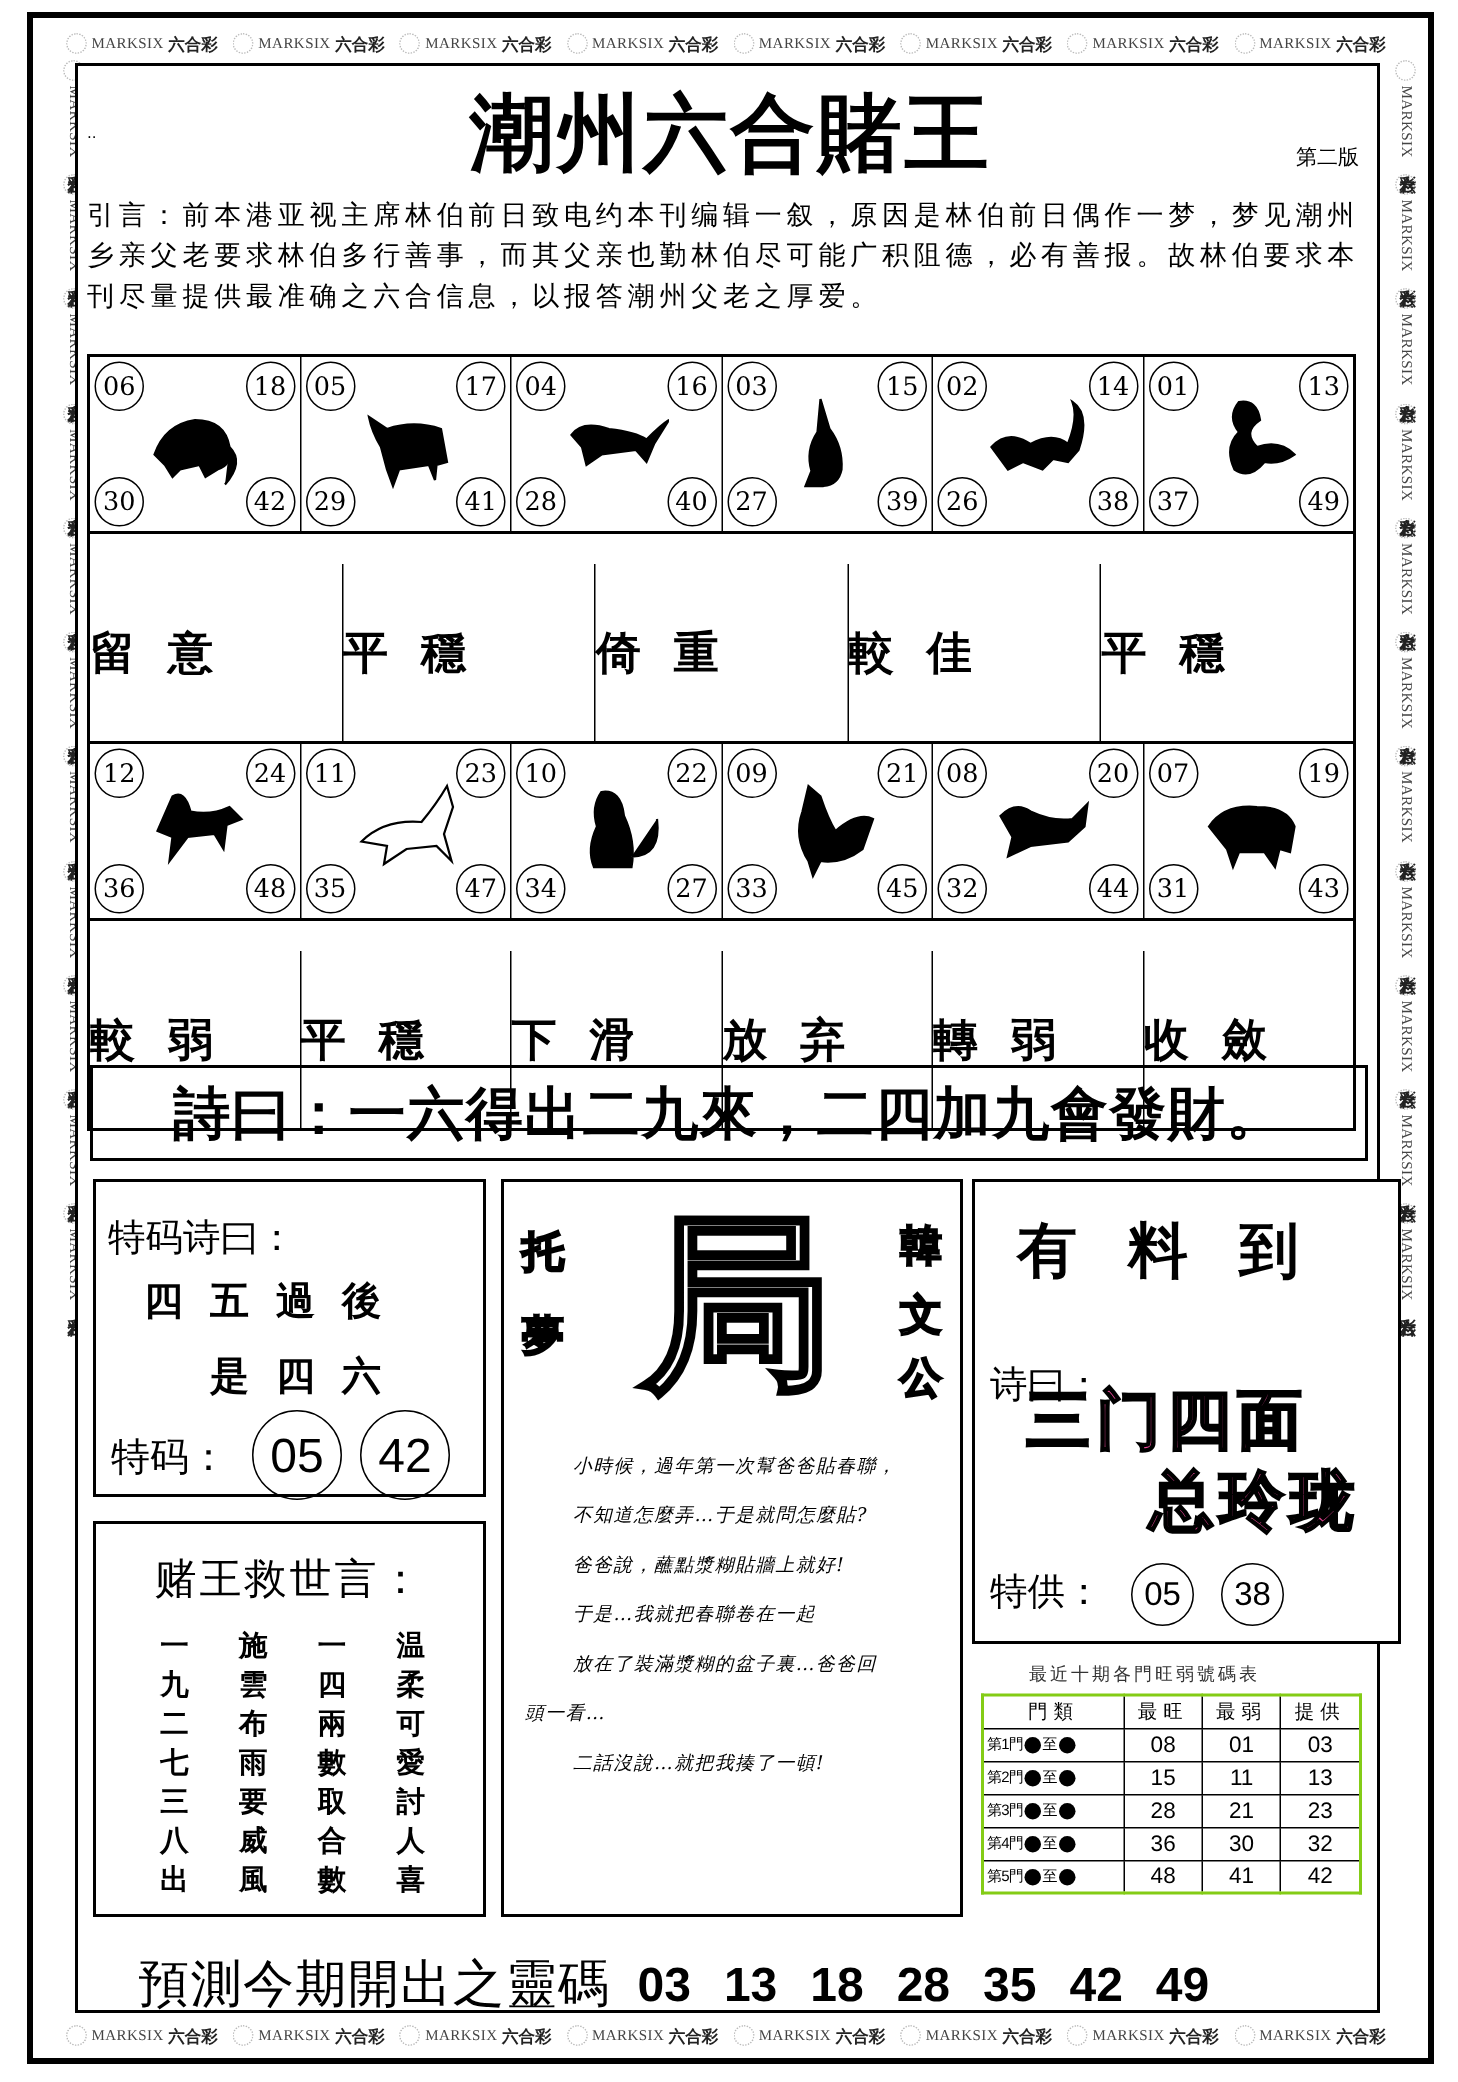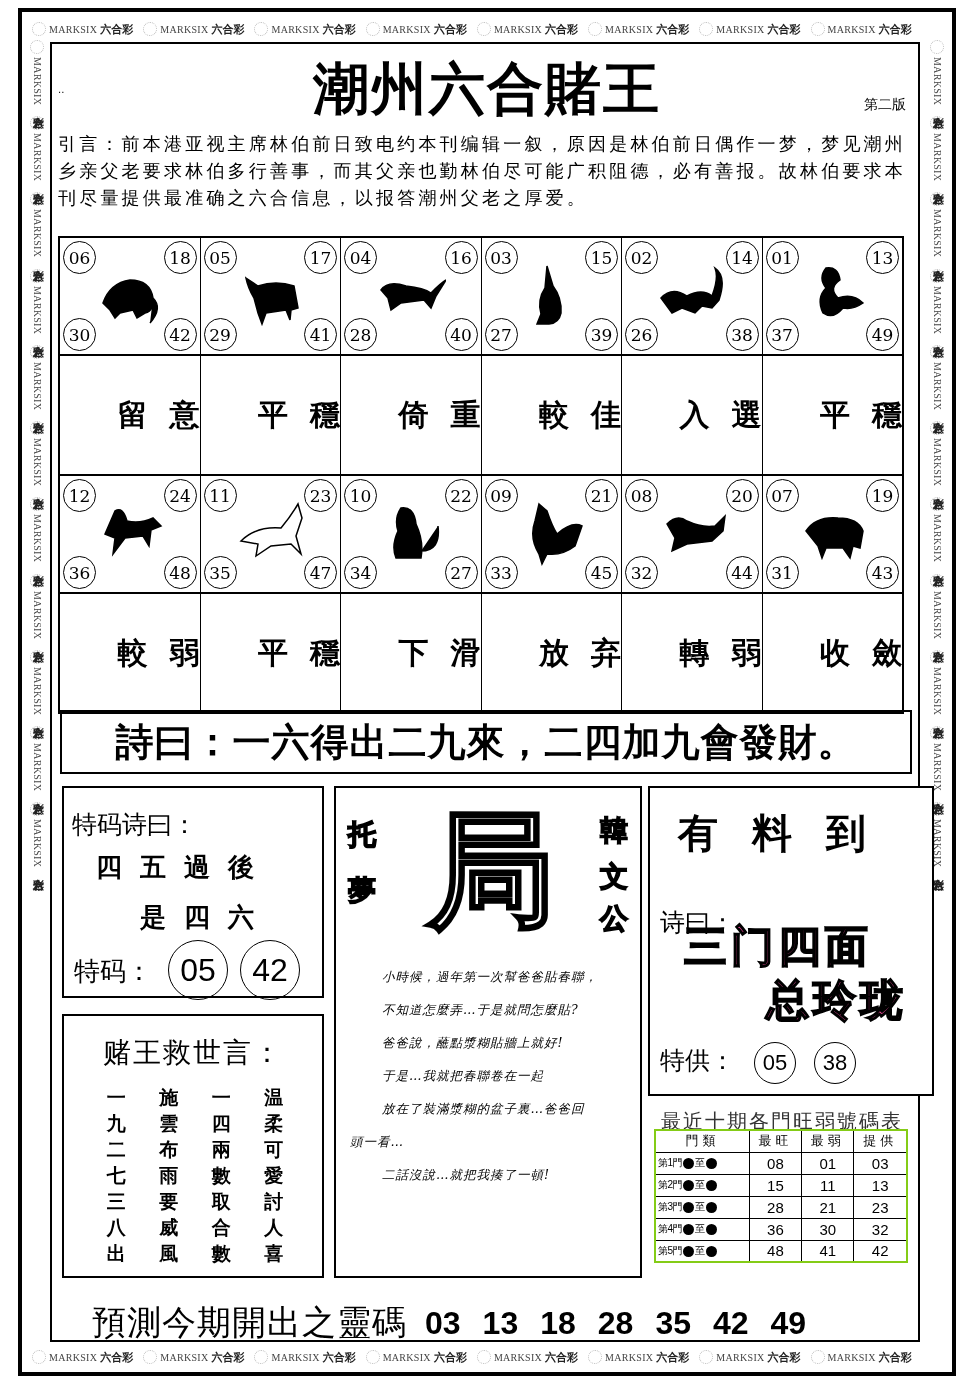--- a/index.html
+++ b/index.html
@@ -3,21 +3,21 @@
 <meta charset="utf-8">
 <style>
   * { box-sizing: border-box; margin: 0; padding: 0; }
   html, body { width: 972px; height: 1388px; background: #ffffff; overflow: hidden; }
   body { font-family: "DejaVu Sans", sans-serif; color: #000; position: relative; }
 
   .outer {
     position: absolute; left: 18px; top: 8px; width: 938px; height: 1368px;
     border: 4px solid #000; background: #fff;
   }
-  .stripe { position: absolute; display: flex; align-items: center; overflow: hidden; white-space: nowrap; }
+  .stripe { position: absolute; display: flex; align-items: center; overflow: hidden; white-space: nowrap; margin-left: 12px; }
   .stripe.h { left: 0; width: 930px; height: 26px; }
   .stripe.top { top: 4px; padding-left: 10px; }
   .stripe.bottom { bottom: 2px; padding-left: 10px; }
   .stripe.v { top: 28px; width: 26px; height: 1300px; flex-direction: column; }
   .stripe.left { left: 2px; }
   .stripe.right { right: 2px; }
   .wm-unit { display: inline-flex; align-items: center; gap: 3px; margin-right: 10px; }
   .wm-text { font-family: "Liberation Serif", serif; font-size: 10px; color: #444; letter-spacing: 0.3px; }
   .wm-cn { font-family: "DejaVu Sans", sans-serif; font-weight: bold; font-size: 11px; color: #222; }
   .wm-flower {
@@ -43,21 +43,21 @@
     font-family: "DejaVu Sans", sans-serif; font-size: 18px; line-height: 27px; letter-spacing: 3.2px;
   }
 
   
   .grid { position: absolute; left: 6px; top: 192px; width: 846px; border: 2px solid #000; }
   .grid-row { display: flex; }
   .grid-row + .grid-row { border-top: 2px solid #000; }
   .cell { flex: 1; border-left: 1.5px solid #000; position: relative; }
   .cell:first-child { border-left: none; }
   .img-row .cell { height: 116px; }
-  .txt-row .cell { height: 118px; display: flex; align-items: center; justify-content: flex-end; }
+  .txt-row .cell { height: 118px; display: flex; align-items: center; justify-content: flex-start; margin-top: 20px; }
   .num {
     position: absolute; width: 33px; height: 33px; border: 1.3px solid #000; border-radius: 50%;
     display: flex; align-items: center; justify-content: center;
     font-family: "DejaVu Serif", serif; font-size: 17px;
   }
   .num.tl { left: 3px; top: 3px; } .num.tr { right: 3px; top: 3px; }
   .num.bl { left: 3px; bottom: 3px; } .num.br { right: 3px; bottom: 3px; }
   .animal { position: absolute; left: 35px; top: 20px; width: 70px; height: 75px; }
   .trait { font-family: "DejaVu Sans", sans-serif; font-weight: bold; font-size: 30px; letter-spacing: 22px; margin-right: -22px; }
 
@@ -97,21 +97,21 @@
 
   .box-material { left: 596px; top: 742px; width: 286px; height: 310px; }
   .youliao { position: absolute; left: 28px; top: 18px; font-weight: bold; font-size: 40px; letter-spacing: 34px; }
   .mat-poem-lbl { position: absolute; left: 10px; top: 90px; font-size: 25px; margin-top: 28px; }
   .bubble { position: absolute; font-weight: bold; font-size: 43px; color: #ec4899; -webkit-text-stroke: 1.6px #000; letter-spacing: 4px; }
   .bubble.b1 { left: 34px; top: 130px; }
   .bubble.b2 { left: 116px; top: 184px; }
   .mat-code-lbl { position: absolute; left: 10px; top: 256px; font-size: 25px; }
   .box-material .ball { width: 42px; height: 42px; top: 254px; font-size: 22px; }
 
-  .table-title { position: absolute; left: 608px; top: 1064px; width: 244px; text-align: center; font-size: 20px; letter-spacing: 2px; color: #333; font-family: "DejaVu Serif", serif; }
+  .table-title { position: absolute; left: 589px; top: 1064px; width: 244px; text-align: center; font-size: 12px; letter-spacing: 2px; color: #333; font-family: "DejaVu Serif", serif; }
   .gate-table { position: absolute; left: 602px; top: 1085px; width: 254px; border-collapse: collapse; border: 2px solid #84cc16; }
   .gate-table th, .gate-table td { border: 1.3px solid #000; height: 22px; text-align: center; font-family: "Liberation Sans", sans-serif; font-size: 14px; }
   .gate-table th { font-family: "DejaVu Sans", sans-serif; font-weight: normal; font-size: 13px; letter-spacing: 4px; }
   .gate-table td.gate { text-align: left; padding-left: 2px; font-size: 10px; white-space: nowrap; letter-spacing: -0.5px; }
   .gate-ball { display: inline-block; width: 11px; height: 11px; background: #000; border-radius: 50%; vertical-align: middle; margin: 0 1px; }
   .gate-table td.gate-num { font-size: 15px; }
 
   .predict { position: absolute; left: 40px; top: 1256px; display: flex; align-items: center; }
   .predict-lbl { font-family: "DejaVu Sans", sans-serif; font-size: 34px; letter-spacing: 1px; margin-right: 18px; }
   .predict-nums { display: flex; gap: 22px; }
@@ -388,23 +388,20 @@
             <span class="trait">留意</span>
           </div>
           <div class="cell">
             <span class="trait">平穩</span>
           </div>
           <div class="cell">
             <span class="trait">倚重</span>
           </div>
           <div class="cell">
             <span class="trait">較佳</span>
-          </div>
-          <div class="cell">
-            <span class="trait">入選</span>
           </div>
           <div class="cell">
             <span class="trait">平穩</span>
           </div>
         </div>
       <div class="grid-row img-row" id="r2img">
           <div class="cell">
             <div class="num tl">12</div>
             <div class="num tr">24</div>
             <div class="num bl">36</div>

